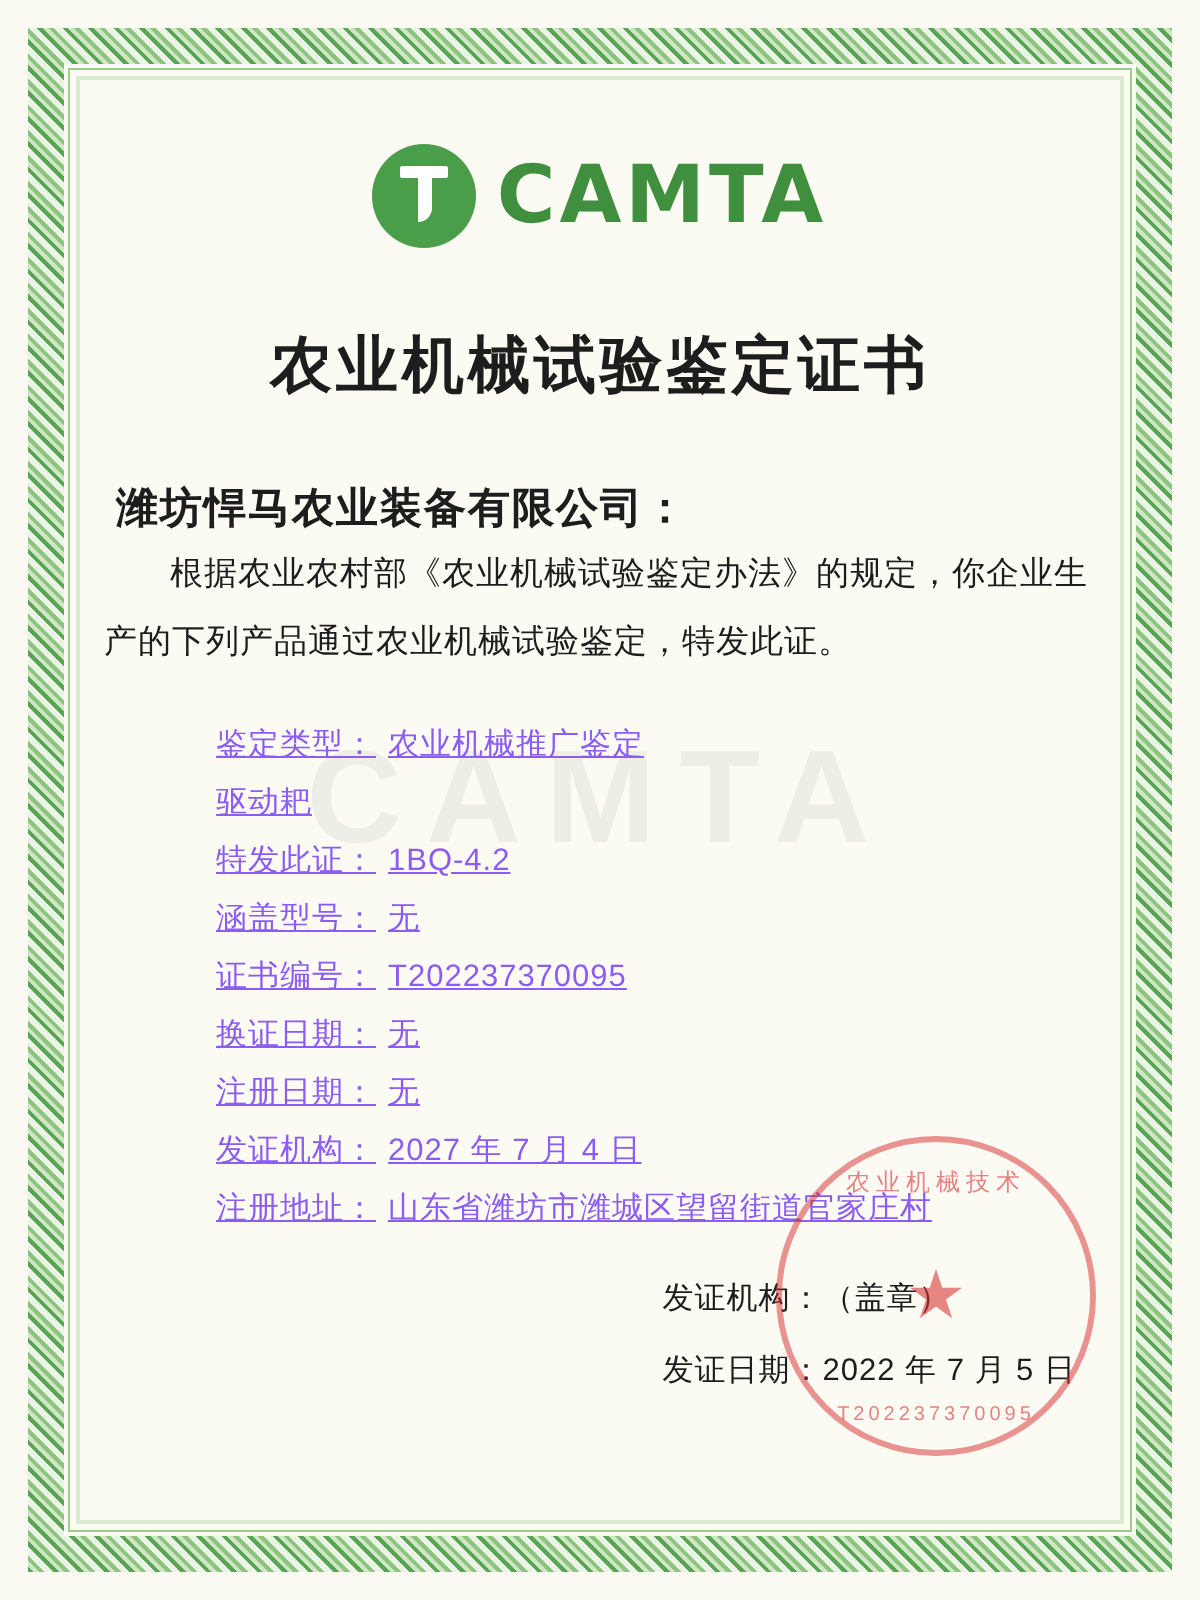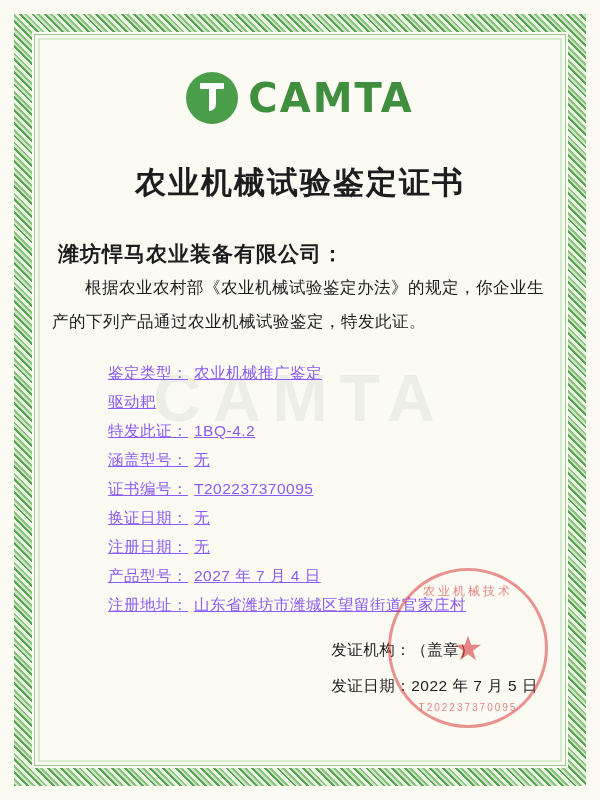--- a/index.html
+++ b/index.html
@@ -276,21 +276,21 @@
         <span class="field-label">换证日期：</span>
         <span class="field-value">无</span>
       </div>
 
       <div class="field-row">
         <span class="field-label">注册日期：</span>
         <span class="field-value">无</span>
       </div>
 
       <div class="field-row">
-        <span class="field-label">产品型号：</span>
+        <span class="field-label">发证机构：</span>
         <span class="field-value">2027 年 7 月 4 日</span>
       </div>
 
       <div class="field-row">
         <span class="field-label">注册地址：</span>
         <span class="field-value">山东省潍坊市潍城区望留街道官家庄村</span>
       </div>
 
     </div>
 

